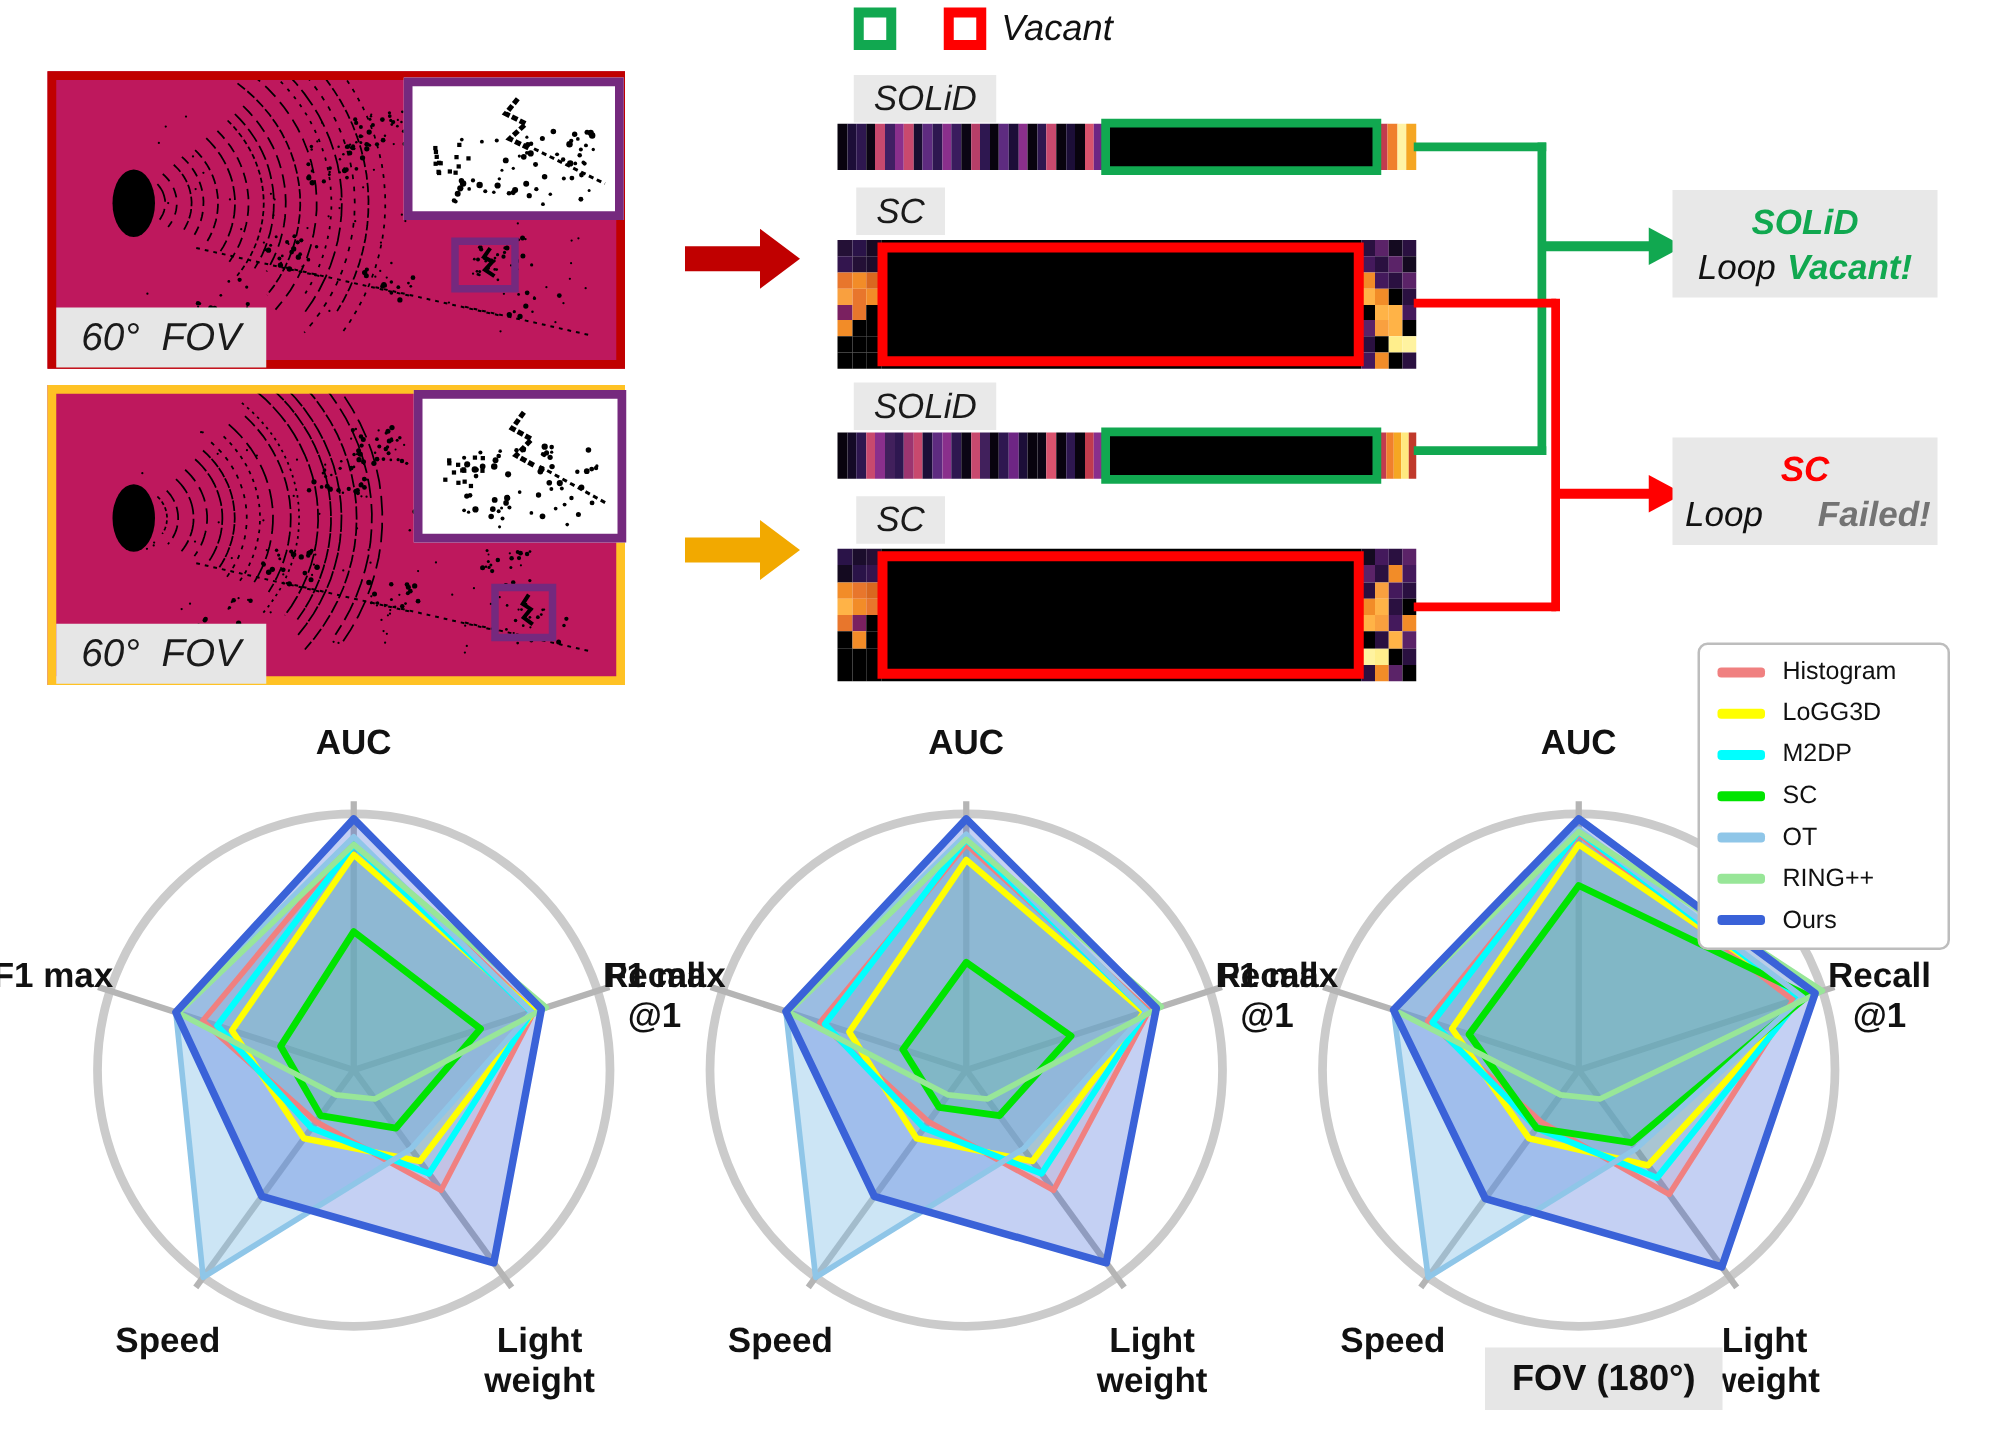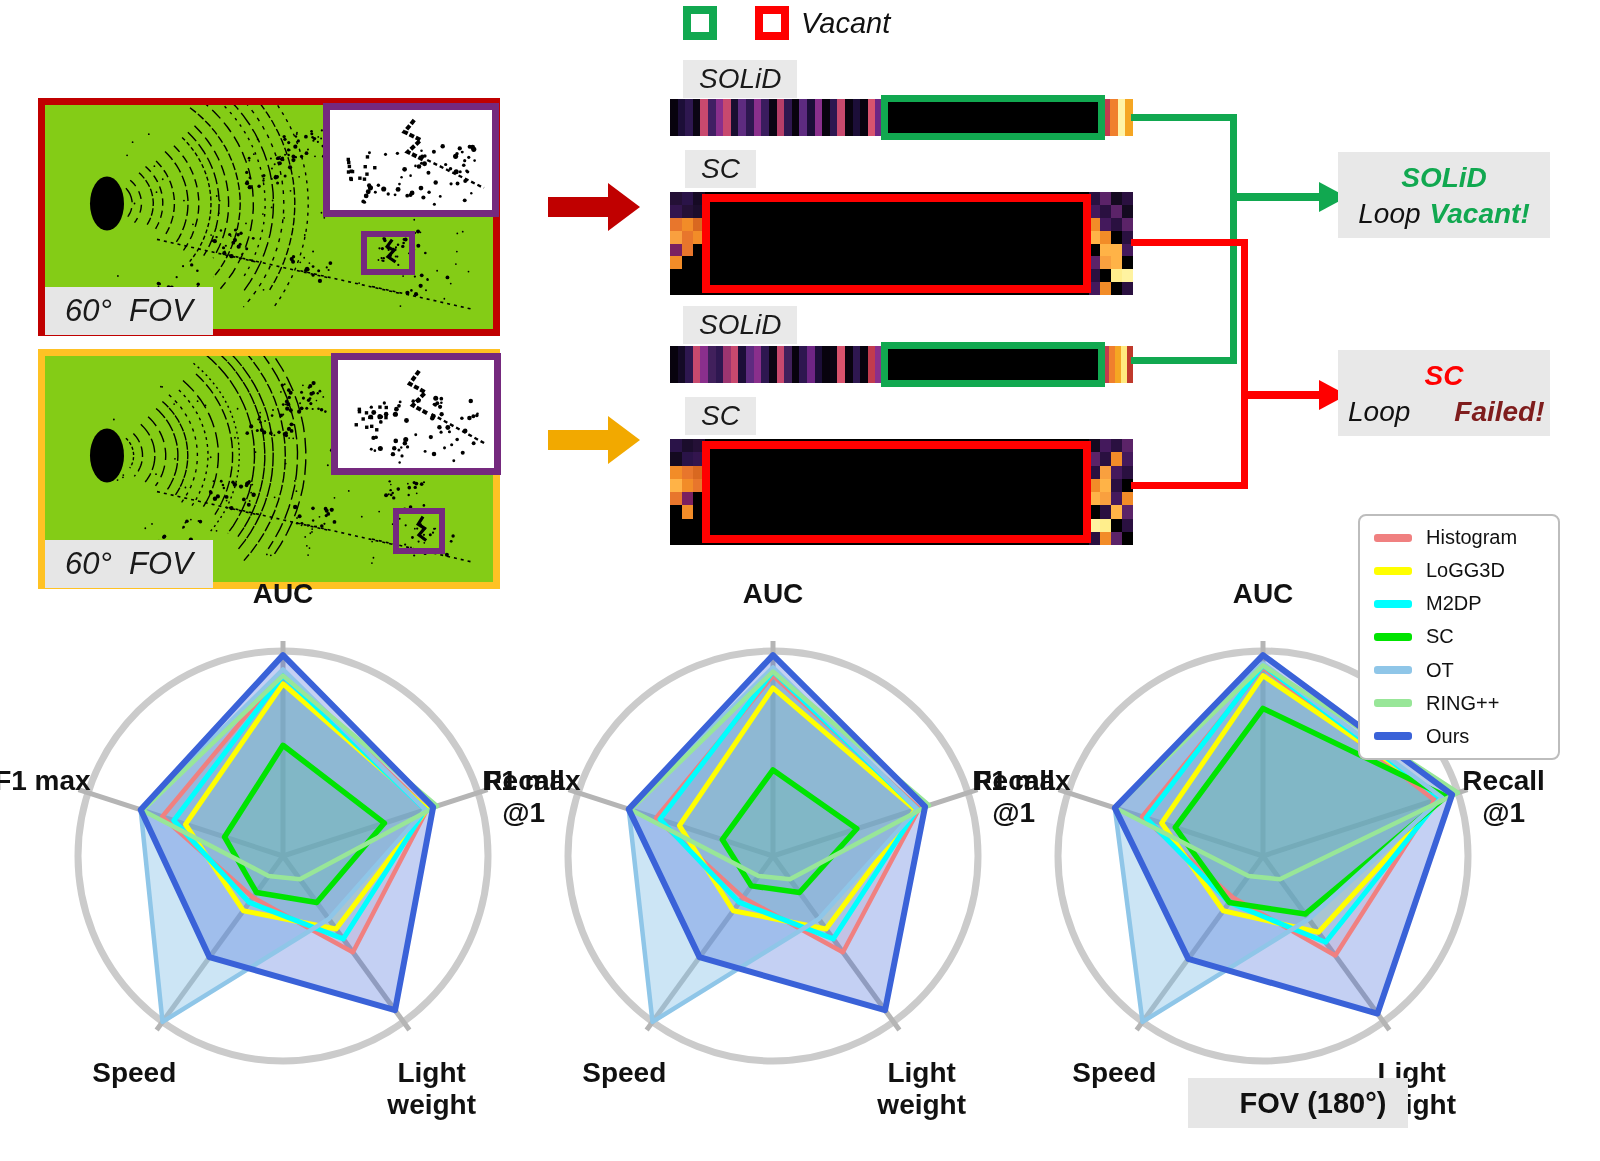--- a/index.html
+++ b/index.html
@@ -4,21 +4,21 @@
 <style>
   html,body{margin:0;padding:0;background:#ffffff;}
   #fig{position:relative;width:1600px;height:1161px;background:#ffffff;overflow:hidden;
        font-family:"Liberation Sans",sans-serif;}
   .abs{position:absolute;}
   
   .legend-row{display:flex;align-items:center;gap:12px;}
   .lg-box{width:34px;height:34px;background:#fff;box-sizing:border-box;}
   .lg-label{font-style:italic;font-size:29px;color:#111;white-space:nowrap;}
   
-  .pc-panel{box-sizing:border-box;background:#84cc16;margin-top:41px;}
+  .pc-panel{box-sizing:border-box;background:#be185d;}
   .pc-inset{box-sizing:border-box;background:#fff;position:absolute;}
   .pc-smallbox{box-sizing:border-box;position:absolute;background:transparent;}
   .fov-label{position:absolute;background:#E6E6E6;font-style:italic;font-size:31px;color:#1a1a1a;
              padding:6px 20px;white-space:pre;}
   
   .strip-label{position:absolute;background:#E9E9E9;font-style:italic;font-size:28px;color:#1a1a1a;
                padding:3px 16px;}
   .strip{position:absolute;display:flex;}
   .strip .seg{height:100%;}
   .hl-box{position:absolute;box-sizing:border-box;}
@@ -1003,21 +1003,21 @@
 
   <div class="result-box" style="left:1338px;top:152px;width:212px;height:86px;">
     <div class="result-line rb-title" style="color:#11A850;">SOLiD</div>
     <div class="result-line">
       <span style="color:#111;">Loop</span><span class="rb-word" style="color:#11A850;">Vacant!</span>
     </div>
   </div>
   <div class="result-box" style="left:1338px;top:350px;width:212px;height:86px;">
     <div class="result-line rb-title" style="color:#FF0000;">SC</div>
     <div class="result-line">
-      <span style="color:#111;">Loop</span><span class="rb-word" style="color:#7f1d1d;margin-left:44px;">Failed!</span>
+      <span style="color:#111;">Loop</span><span class="rb-word" style="color:#737373;margin-left:44px;">Failed!</span>
     </div>
   </div>
 
   <svg class="abs overflow-svg" style="left:23px;top:586px;" width="520" height="560">
       <circle cx="260" cy="270" r="205" fill="none" stroke="#CBCBCB" stroke-width="7"></circle>
       <line x1="260" y1="270" x2="260" y2="55" stroke="#B5B5B5" stroke-width="5"></line>
       <line x1="260" y1="270" x2="464.477151003458" y2="203.56134620938633" stroke="#B5B5B5" stroke-width="5"></line>
       <line x1="260" y1="270" x2="386.3738292428817" y2="443.93865379061367" stroke="#B5B5B5" stroke-width="5"></line>
       <line x1="260" y1="270" x2="133.6261707571183" y2="443.93865379061367" stroke="#B5B5B5" stroke-width="5"></line>
       <line x1="260" y1="270" x2="55.52284899654197" y2="203.56134620938633" stroke="#B5B5B5" stroke-width="5"></line>
@@ -1126,15 +1126,15 @@
       <div class="rl-row">
         <span class="rl-swatch" style="background: rgb(152, 230, 152);"></span>
         <span class="rl-label">RING++</span>
       </div>
       <div class="rl-row">
         <span class="rl-swatch" style="background: rgb(58, 98, 216);"></span>
         <span class="rl-label">Ours</span>
       </div>
     </div>
 
-  <div class="footer-label" style="left:1188px;top:1078px;padding-left:30px;">FOV (180°)</div>
+  <div class="footer-label" style="left:1188px;top:1078px;">FOV (180°)</div>
 
 </div>
 
 </body></html>

